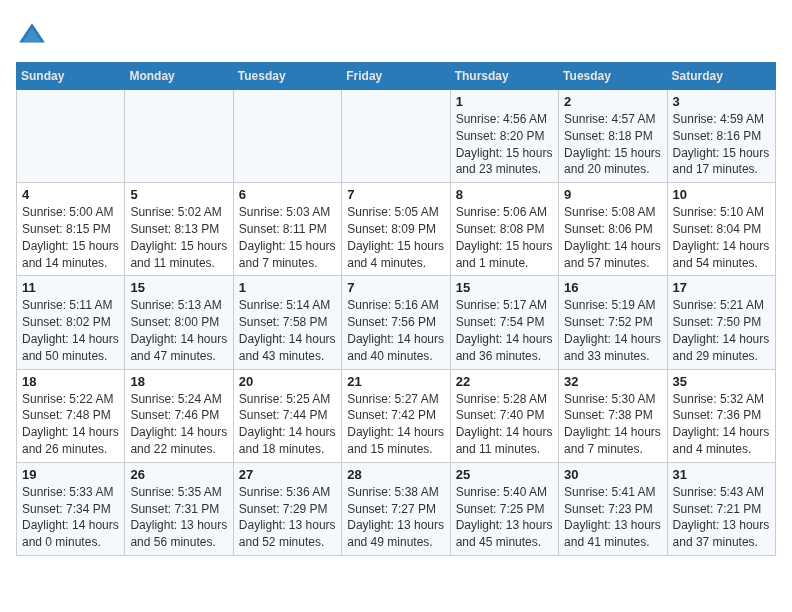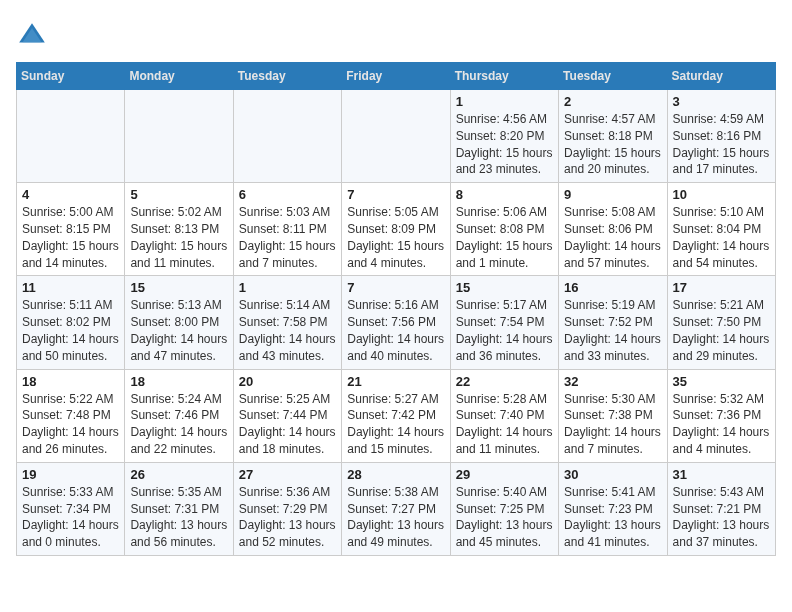--- a/index.html
+++ b/index.html
@@ -251,21 +251,21 @@
         </td>
         <td>
           <span class="day-number">27</span>
           <div class="day-info">Sunrise: 5:36 AM<br>Sunset: 7:29 PM<br>Daylight: 13 hours<br>and 52 minutes.</div>
         </td>
         <td>
           <span class="day-number">28</span>
           <div class="day-info">Sunrise: 5:38 AM<br>Sunset: 7:27 PM<br>Daylight: 13 hours<br>and 49 minutes.</div>
         </td>
         <td>
-          <span class="day-number">29</span>
+          <span class="day-number">25</span>
           <div class="day-info">Sunrise: 5:40 AM<br>Sunset: 7:25 PM<br>Daylight: 13 hours<br>and 45 minutes.</div>
         </td>
         <td>
           <span class="day-number">30</span>
           <div class="day-info">Sunrise: 5:41 AM<br>Sunset: 7:23 PM<br>Daylight: 13 hours<br>and 41 minutes.</div>
         </td>
         <td>
           <span class="day-number">31</span>
           <div class="day-info">Sunrise: 5:43 AM<br>Sunset: 7:21 PM<br>Daylight: 13 hours<br>and 37 minutes.</div>
         </td>

